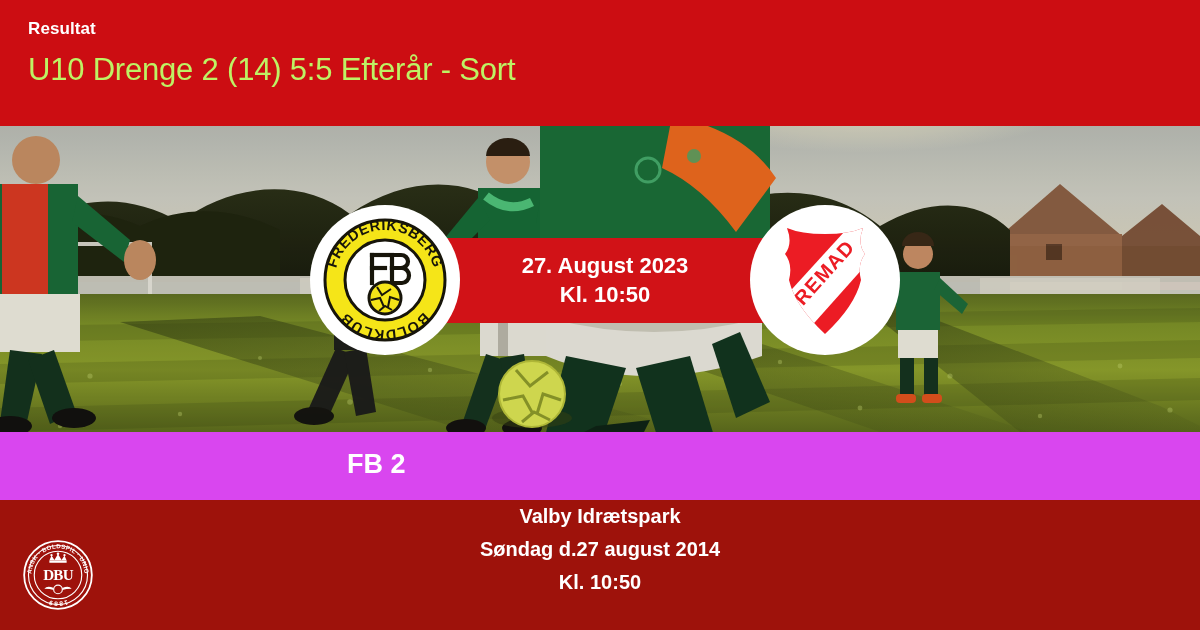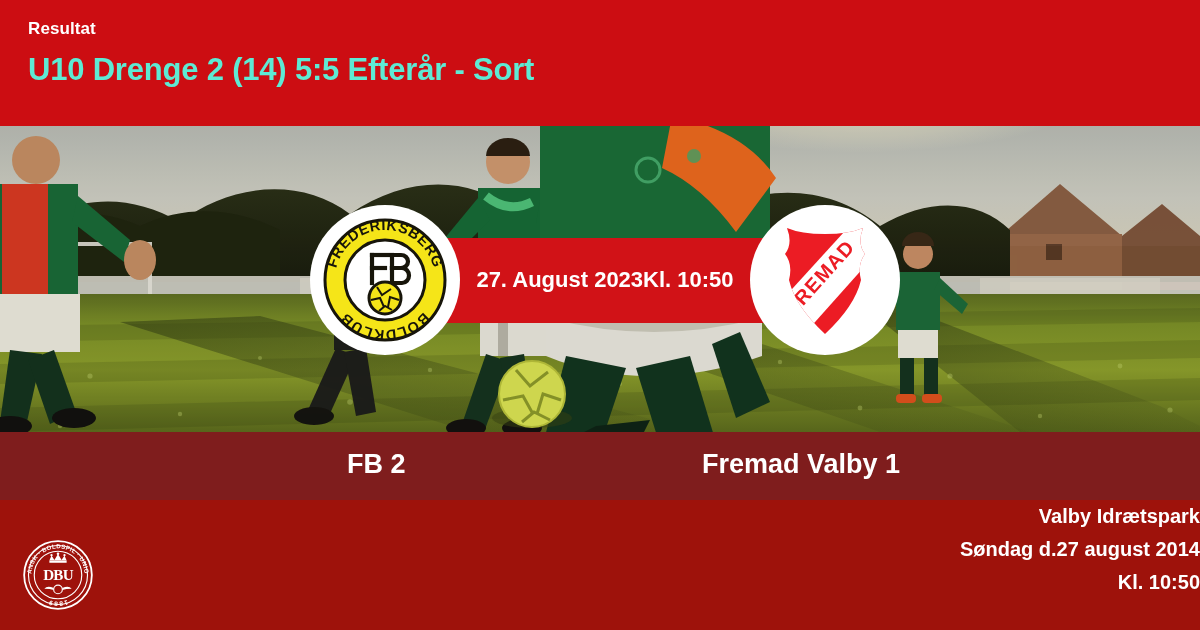--- a/index.html
+++ b/index.html
@@ -21,21 +21,21 @@
     width:1200px; height:126px;
     background:#cc0d12;
     padding:20px 0 0 28px;
   }
   #kicker {
     font-size:17px; font-weight:bold; color:#ffffff;
     letter-spacing:.1px; line-height:1;
   }
   #title {
     margin-top:16px;
-    font-size:31px; font-weight:bold; color:#5eead4;
+    font-size:31px; font-weight:normal; color:#bef264;
     letter-spacing:-.2px; line-height:1.1;
     white-space:nowrap;
   }
 
   
   #hero {
     position:absolute; left:0; top:126px;
     width:1200px; height:306px;
     overflow:hidden;
     background:#3d4a1c;
@@ -44,21 +44,21 @@
 
   
   #date-banner {
     position:absolute; left:385px; top:238px;
     width:440px; height:85px;
     z-index:3;
   }
   #date-banner svg { position:absolute; inset:0; width:440px; height:85px; }
   #date-banner .txt {
     position:absolute; inset:0;
-    display:flex; flex-direction:row;
+    display:flex; flex-direction:column;
     align-items:center; justify-content:center;
     color:#ffffff; font-weight:bold; font-size:22px;
     line-height:1.28; text-align:center;
   }
 
   
   .badge-circle {
     position:absolute; top:205px;
     width:150px; height:150px;
     border-radius:50%;
@@ -67,39 +67,39 @@
     display:flex; align-items:center; justify-content:center;
   }
   #badge-home { left:310px; }
   #badge-away { left:750px; }
   .badge-circle svg { display:block; }
 
   
   #teams {
     position:absolute; left:0; top:432px;
     width:1200px; height:68px;
-    background:#7f1d1d;
+    background:#d946ef;
   }
   .team-name {
     position:absolute; top:14px;
     font-size:27px; font-weight:bold; color:#ffffff;
     line-height:1.4; white-space:nowrap;
   }
   #team-home { left:347px; }
   #team-away { left:702px; }
 
   
   #info {
     position:absolute; left:0; top:500px;
     width:1200px;
     text-align:center;
     color:#ffffff; font-weight:bold;
     font-size:20px; line-height:1.65;
   }
-  #info div { white-space:nowrap;text-align:right; }
+  #info div { white-space:nowrap; }
 
   
   #footer-logo {
     position:absolute; left:22px; top:539px;
     display:flex; align-items:center; gap:18px;
     z-index:2;
   }
   #footer-logo .mark { width:72px; height:72px; display:block; }
   #footer-logo .wordmark {
     font-size:25px; font-weight:bold; color:#ffffff;
@@ -345,21 +345,20 @@
                q-6,26 -36,54 q-30,-28 -36,-54 q4,-16 -4,-26 q8,-10 2,-26 z" fill="#ec1c24"></path>
       <g clip-path="url(#shieldClip)">
         <polygon points="86,0 112,28 30,120 2,92" fill="#ffffff"></polygon>
         <text x="56" y="62" transform="rotate(-48 56 62)" text-anchor="middle" font-family="'Liberation Sans', sans-serif" font-size="20" font-weight="bold" letter-spacing="1.2" fill="#ec1c24">FREMAD</text>
       </g>
     </svg>
   </div>
 
   <div id="teams">
     <div id="team-home" class="team-name">FB 2</div>
-    <div id="team-away" class="team-name">Fremad Valby 1</div>
   </div>
 
   <div id="info">
     <div>Valby Idrætspark</div>
     <div>Søndag d.27 august 2014</div>
     <div>Kl. 10:50</div>
   </div>
 
   <div id="footer-logo">
     <svg class="mark" viewBox="0 0 100 100">

